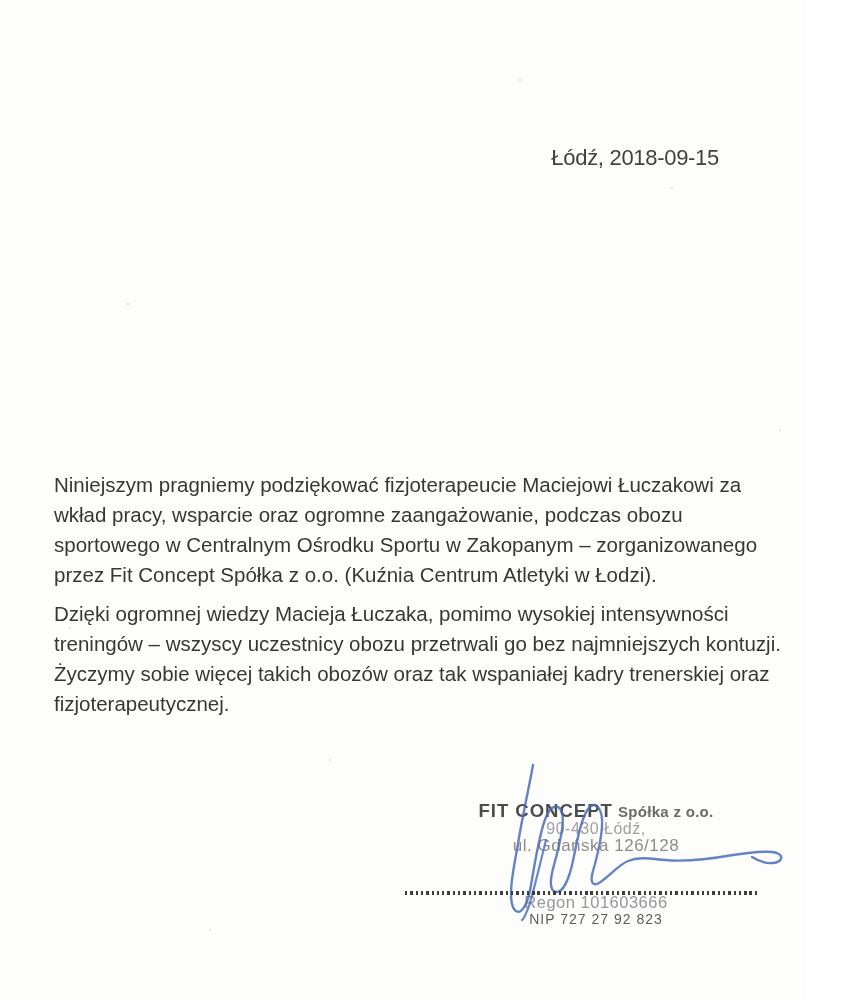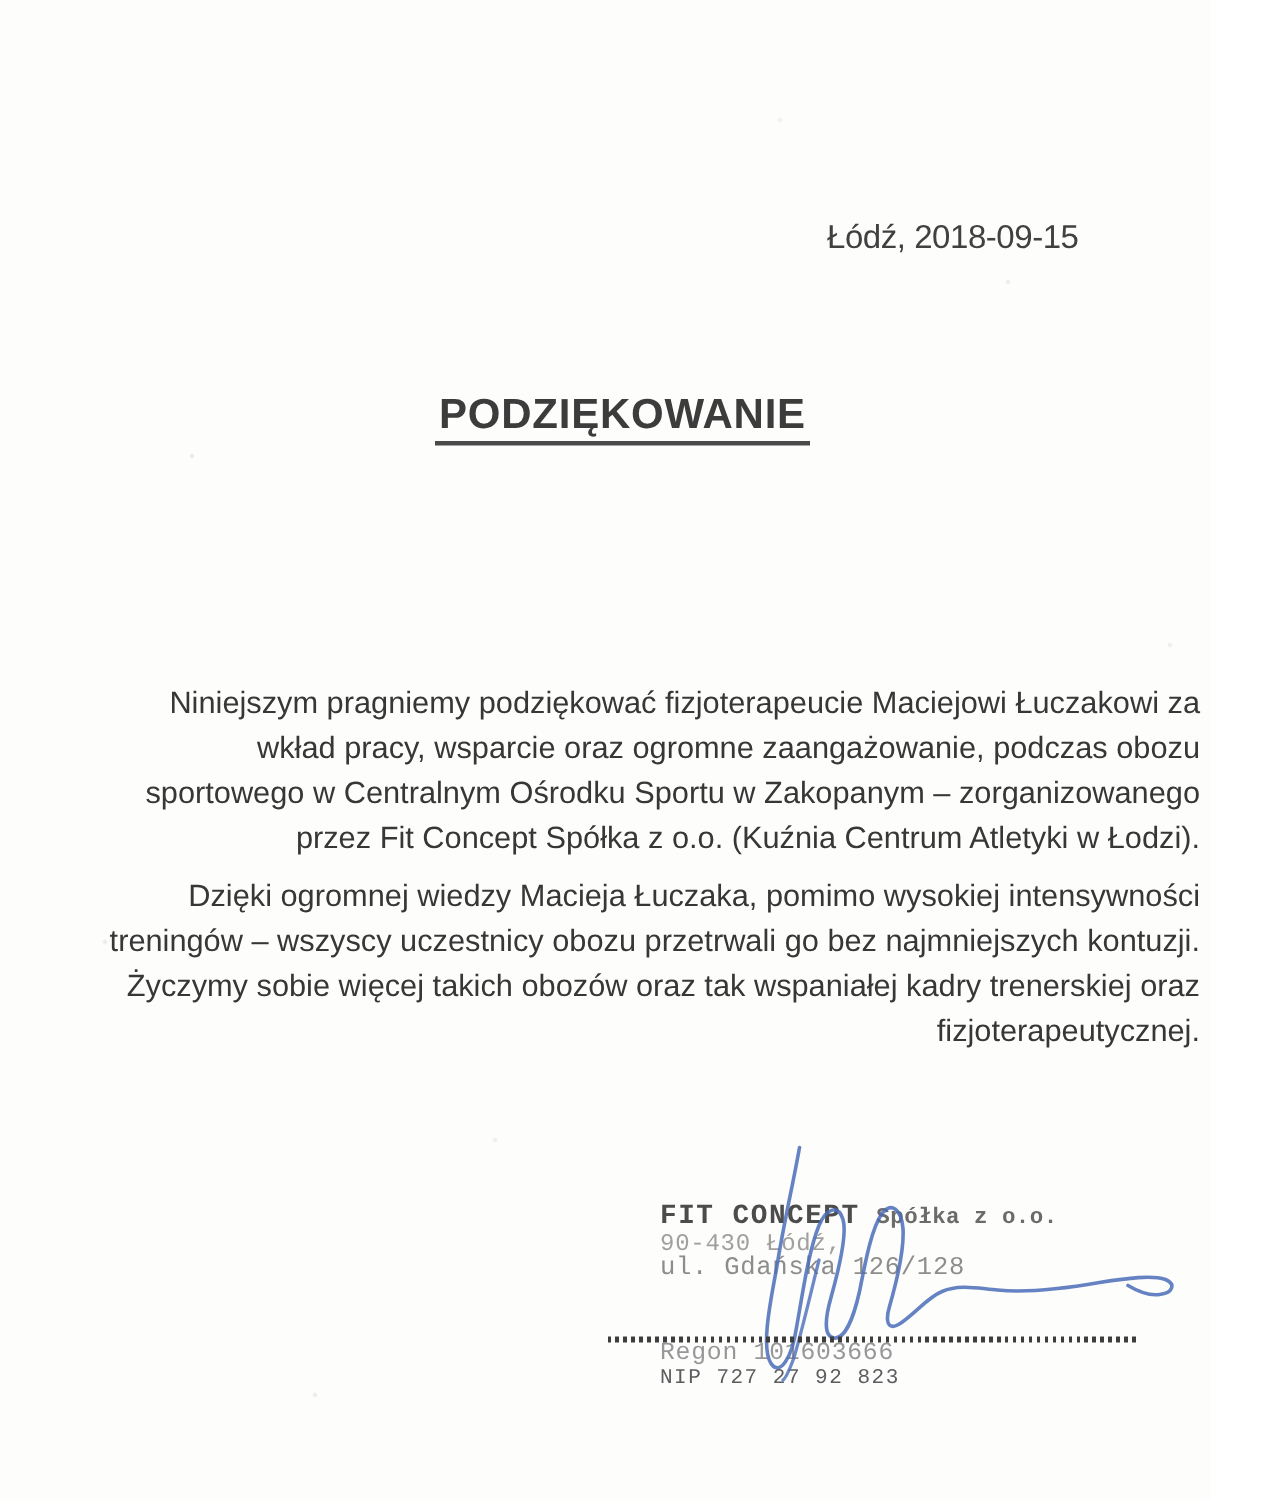--- a/index.html
+++ b/index.html
@@ -39,38 +39,39 @@
     display: inline-block;
     font-size: 28px;
     font-weight: bold;
     letter-spacing: 0.5px;
     color: #3c3c3c;
     border-bottom: 3px solid #4a4a4a;
     padding: 0 3px 2px 3px;
   }
   .body-text {
     position: absolute;
-    top: 454px;
+    top: 470px;
     left: 54px;
     width: 746px;
-    text-align: right;
+    text-align: left;
   }
   .para {
     margin: 0 0 9px 0;
     font-size: 20.5px;
     line-height: 30px;
     color: #373737;
     white-space: pre-line;
   }
   .stamp {
     position: absolute;
     top: 801px;
     left: 440px;
     width: 312px;
-    font-family: Liberation Mono, monospace;
+    text-align: center;
+    font-family: Liberation Sans, sans-serif;
   }
   .stamp-line1 { font-size: 18.5px; line-height: 19px; white-space: nowrap; }
   .stamp-co { font-weight: bold; letter-spacing: 1px; color: #4c4c4c; }
   .stamp-suffix { font-size: 15px; font-weight: bold; color: #6b6b6b; letter-spacing: 0.3px; }
   .stamp-addr1 { font-size: 16px; line-height: 16.5px; color: #a0a09e; letter-spacing: 0.5px; }
   .stamp-addr2 { font-size: 17px; line-height: 16.5px; color: #8d8d8b; letter-spacing: 0.5px; }
   .stamp-regon { font-size: 16.5px; line-height: 16.5px; color: #97979a; letter-spacing: 0.5px; margin-top: 40px; }
   .stamp-nip   { font-size: 14px;  line-height: 17px;   color: #5d5d60; letter-spacing: 1px; }
   .signature {
     position: absolute;
@@ -90,23 +91,20 @@
       #3d3d3d 0px, #3d3d3d 2.3px, transparent 2.3px, transparent 5.3px);
   }
 </style>
 </head>
 <body>
 
 <div class="page">
 
   <div class="date">Łódź, 2018-09-15</div>
 
-  <div class="title-wrap">
-    <span class="title">PODZIĘKOWANIE</span>
-  </div>
 
   <div class="body-text">
     <p class="para">Niniejszym pragniemy podziękować fizjoterapeucie Maciejowi Łuczakowi za
 wkład pracy, wsparcie oraz ogromne zaangażowanie, podczas obozu
 sportowego w Centralnym Ośrodku Sportu w Zakopanym – zorganizowanego
 przez Fit Concept Spółka z o.o. (Kuźnia Centrum Atletyki w Łodzi).</p>
     <p class="para">Dzięki ogromnej wiedzy Macieja Łuczaka, pomimo wysokiej intensywności
 treningów – wszyscy uczestnicy obozu przetrwali go bez najmniejszych kontuzji.
 Życzymy sobie więcej takich obozów oraz tak wspaniałej kadry trenerskiej oraz
 fizjoterapeutycznej.</p>

